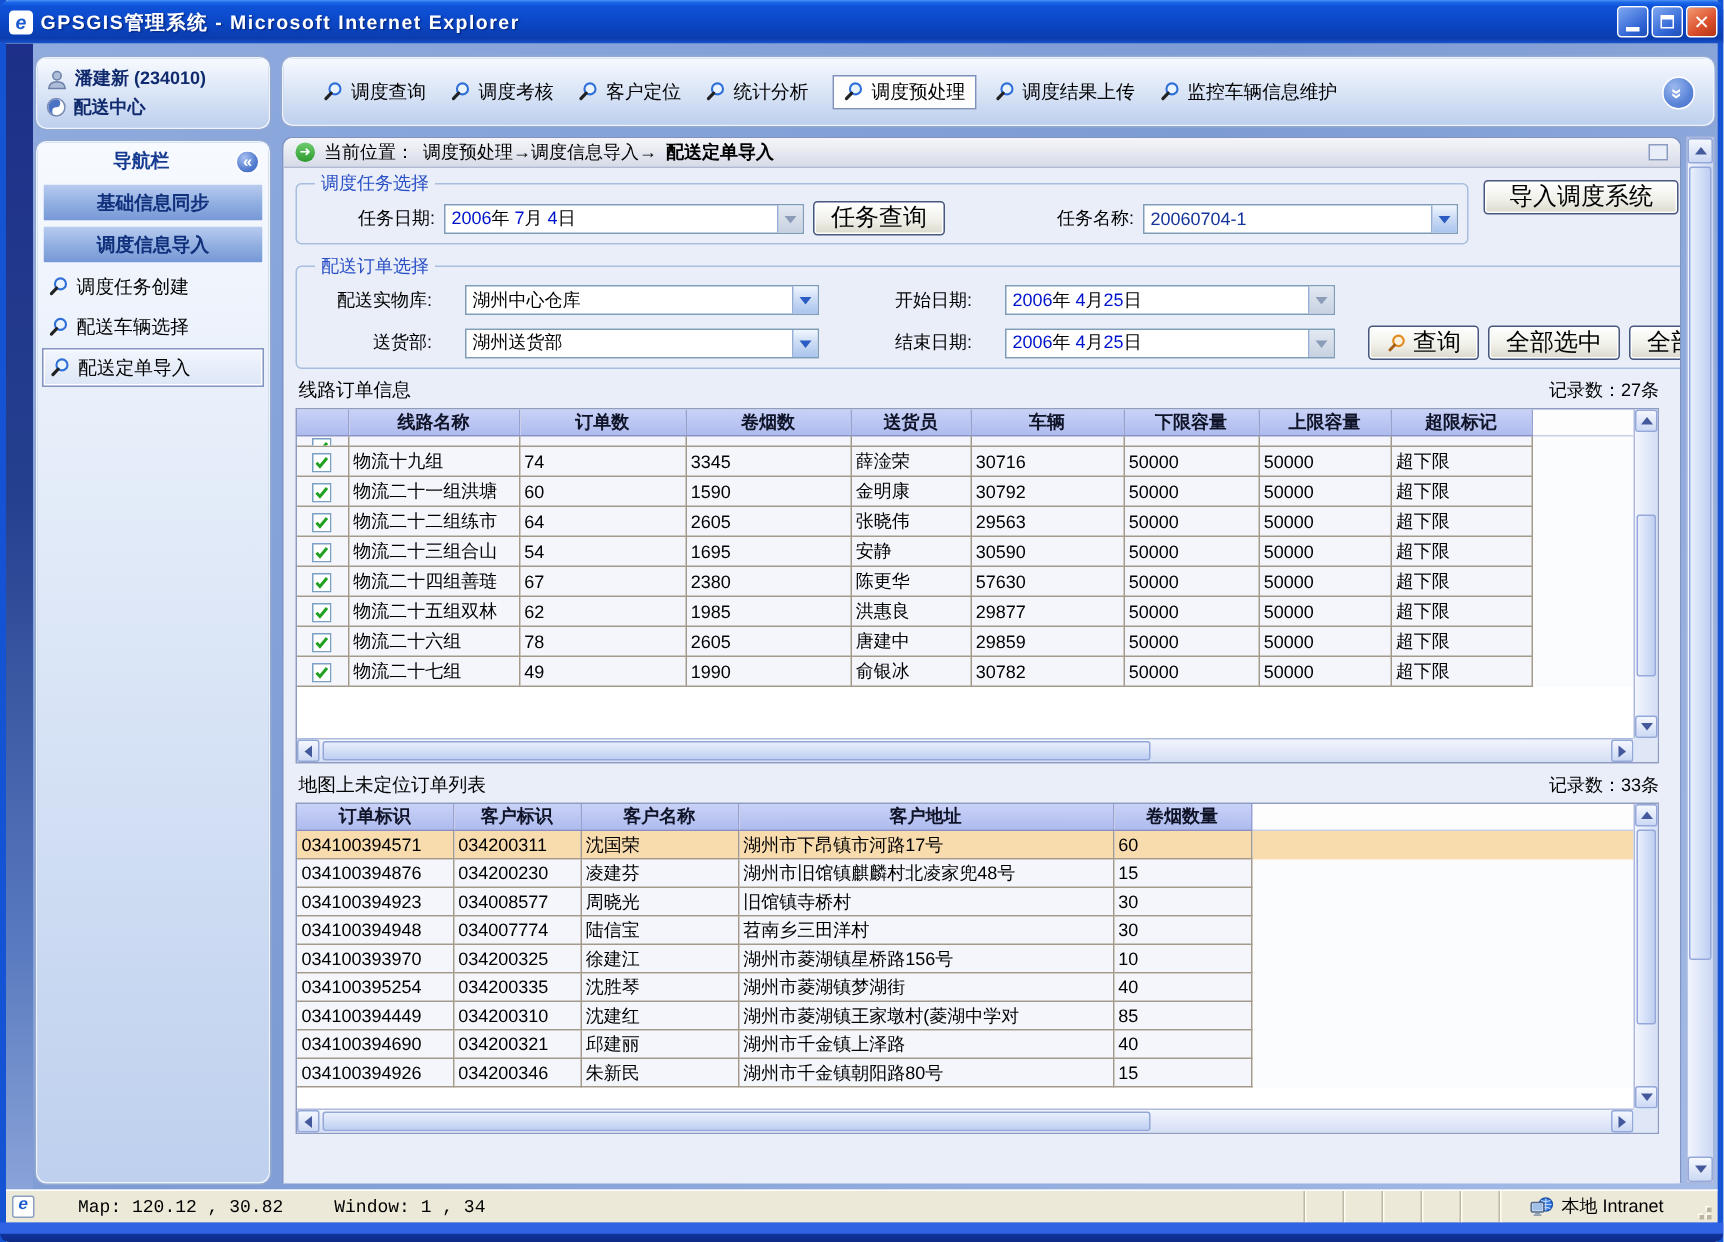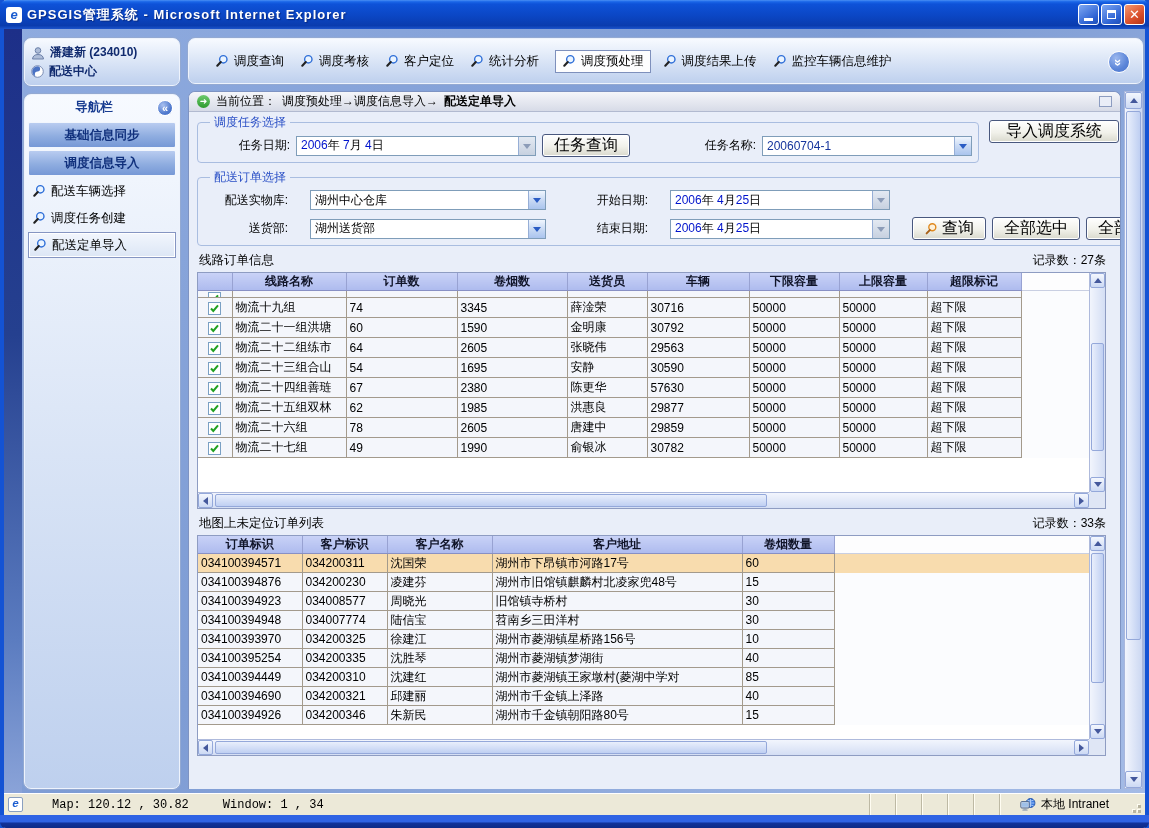--- a/index.html
+++ b/index.html
@@ -217,30 +217,30 @@
         <div id="nav-sections">
             <div class="nav-section-btn">基础信息同步</div>
             <div class="nav-section-btn">调度信息导入</div>
             <div class="nav-item">
               <span class="mag">
                 <svg width="14" height="14" viewBox="0 0 16 16">
                   <circle cx="9.5" cy="6" r="4.2" fill="#eaf4ff" stroke="#2f6fd8" stroke-width="1.6"></circle>
                   <line x1="6.6" y1="9.2" x2="2.6" y2="13.4" stroke="#222" stroke-width="2.4" stroke-linecap="round"></line>
                 </svg>
               </span>
+              <span>调度任务创建</span>
+            </div>
+            <div class="nav-item">
+              <span class="mag">
+                <svg width="14" height="14" viewBox="0 0 16 16">
+                  <circle cx="9.5" cy="6" r="4.2" fill="#eaf4ff" stroke="#2f6fd8" stroke-width="1.6"></circle>
+                  <line x1="6.6" y1="9.2" x2="2.6" y2="13.4" stroke="#222" stroke-width="2.4" stroke-linecap="round"></line>
+                </svg>
+              </span>
               <span>配送车辆选择</span>
-            </div>
-            <div class="nav-item">
-              <span class="mag">
-                <svg width="14" height="14" viewBox="0 0 16 16">
-                  <circle cx="9.5" cy="6" r="4.2" fill="#eaf4ff" stroke="#2f6fd8" stroke-width="1.6"></circle>
-                  <line x1="6.6" y1="9.2" x2="2.6" y2="13.4" stroke="#222" stroke-width="2.4" stroke-linecap="round"></line>
-                </svg>
-              </span>
-              <span>调度任务创建</span>
             </div>
             <div class="nav-item selected">
               <span class="mag">
                 <svg width="14" height="14" viewBox="0 0 16 16">
                   <circle cx="9.5" cy="6" r="4.2" fill="#eaf4ff" stroke="#2f6fd8" stroke-width="1.6"></circle>
                   <line x1="6.6" y1="9.2" x2="2.6" y2="13.4" stroke="#222" stroke-width="2.4" stroke-linecap="round"></line>
                 </svg>
               </span>
               <span>配送定单导入</span>
             </div>

